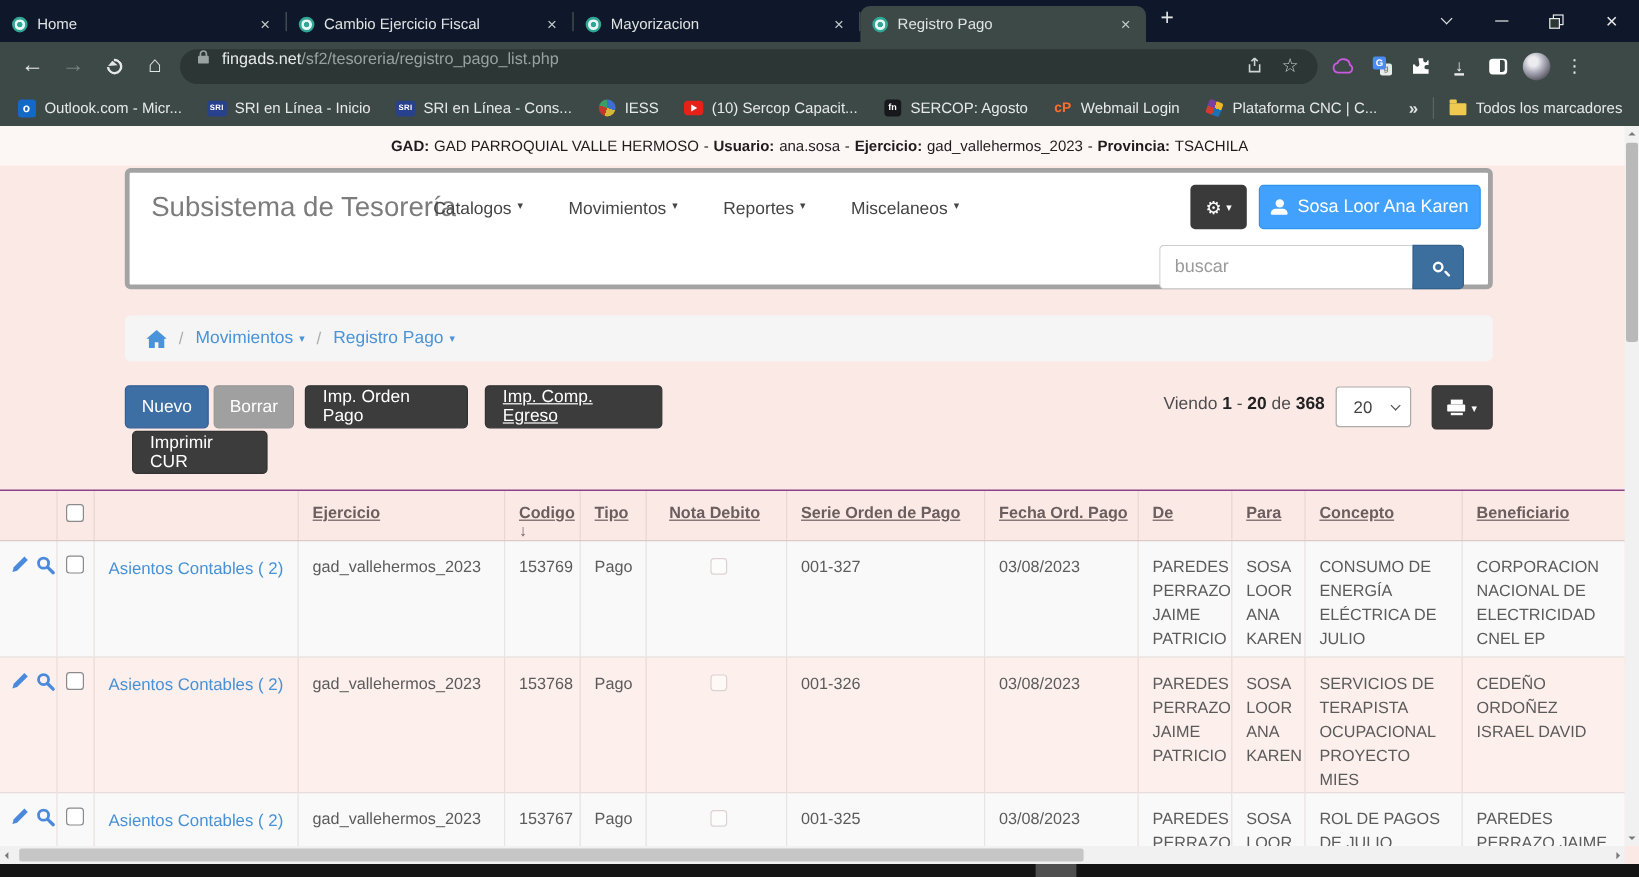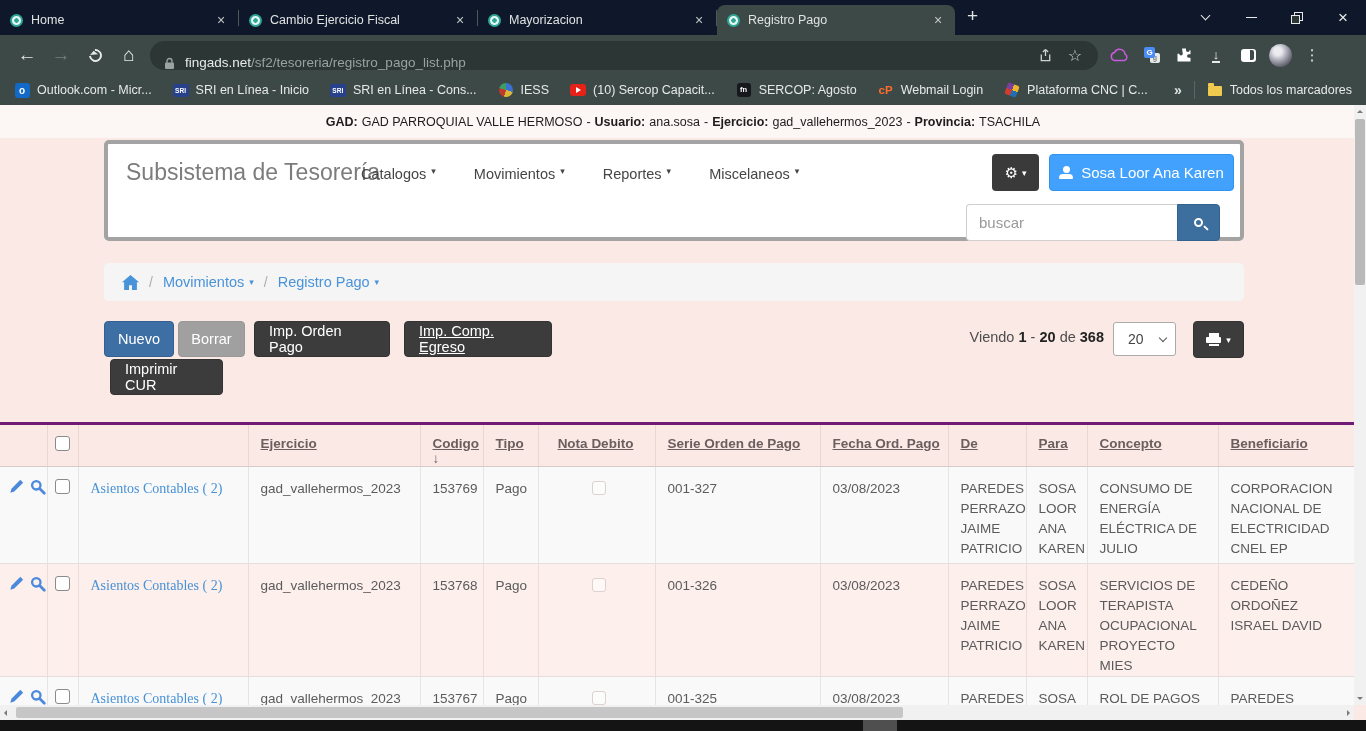--- a/index.html
+++ b/index.html
@@ -32,21 +32,21 @@
 
   .toolbar { height:40px; background:#3d4947; display:flex; align-items:center; padding:0 10px; }
   .nav-ico { width:34px; height:34px; display:flex; align-items:center; justify-content:center;
     color:#e4e7e6; font-size:19px; }
   .nav-ico.disabled { color:#778180; }
   .reload-ico { width:13px; height:13px; border:2px solid #e4e7e6; border-radius:50%;
     border-left-color:transparent; transform:rotate(40deg); position:relative; }
   .reload-ico::after { content:""; position:absolute; left:-4px; top:-2px;
     border:4px solid transparent; border-right-color:#e4e7e6; transform:rotate(45deg); }
   .urlbar { flex:1; height:29px; background:#2b3635; border-radius:15px; margin:0 6px 0 4px;
-    display:flex; align-items:flex-end; padding:0 8px 0 14px; max-width:948px; }
+    display:flex; align-items:flex-start; padding:0 8px 0 14px; max-width:948px; }
   .url-text { margin-left:10px; font-size:13.5px; color:#e8eaea; white-space:nowrap; }
   .url-path { color:#98a3a1; }
   .urlbar-spacer { flex:1; }
   .url-ico { width:30px; height:28px; display:flex; align-items:center; justify-content:center;
     color:#cfd4d3; font-size:16px; }
   .ext-ico { width:32px; height:32px; display:flex; align-items:center; justify-content:center;
     color:#e4e7e6; font-size:15px; }
   .dl-wrap { border-bottom:2px solid #e8eaea; padding:0 1px 0px 1px; font-size:13px; font-weight:bold; line-height:13px; color:#e8eaea;}
   .panel-ico { width:15px; height:13px; background:#fff; border-radius:3px; position:relative; }
   .panel-ico::after { content:""; position:absolute; right:1.5px; top:1.5px; bottom:1.5px; width:4px;
@@ -142,22 +142,22 @@
   .print-btn { position:absolute; left:1193px; top:216px; width:51px; height:37px; background:#3c3c3c;
     border:1px solid #333; border-radius:4px; display:flex; align-items:center; justify-content:center; gap:5px; }
   .printer { width:15px; height:13px; position:relative; }
   .printer i { position:absolute; background:#fff; }
   .printer .p-top { top:0; left:2.5px; width:10px; height:3.5px; }
   .printer .p-body { top:4px; left:0; width:15px; height:5.5px; border-radius:1px; }
   .printer .p-out { top:10.5px; left:2.5px; width:10px; height:2.5px; }
   .print-btn .caret { color:#fff; }
 
   
-  .table-wrap { position:absolute; left:0; top:317px; width:1354px; height:297px; overflow:hidden;
-    border-top:3px solid #701a75; }
+  .table-wrap { position:absolute; left:0; top:303px; width:1354px; height:297px; overflow:hidden;
+    border-top:1px solid #701a75; }
   table { border-collapse:collapse; table-layout:fixed; width:1354px; }
   col.c0{width:47px} col.c1{width:31px} col.c2{width:170px} col.c3{width:172px} col.c4{width:63px}
   col.c5{width:55px} col.c6{width:117px} col.c7{width:165px} col.c8{width:128px} col.c9{width:78px}
   col.c10{width:61px} col.c11{width:131px} col.c12{width:136px}
   th, td { border-right:1px solid rgba(120,90,85,0.13); vertical-align:top; text-align:left;
     font-size:13.5px; }
   th:last-child, td:last-child { border-right:none; }
   thead tr { height:40px; }
   th { color:#6b5e5e; font-weight:bold; padding:11px 6px 0 12px; border-bottom:1px solid #d8cbc9; }
   th .hlink { text-decoration:underline; white-space:nowrap; }
@@ -165,21 +165,21 @@
   tbody tr { height:97px; }
   tbody tr.odd { background:#f9f9f9; }
   tbody tr.even { background:#fcefec; }
   tbody tr { border-bottom:1px solid #e6dedd; }
   td { padding:12px 8px 0 12px; color:#5b5b5b; line-height:20px; }
   td.c-icons { padding:12px 0 0 9px; white-space:nowrap; }
   td.c-check, th.c-check { padding:12px 0 0 0; text-align:center; }
   th.c-check { padding-top:11px; }
   td.c-num { text-align:right; padding-right:9px; }
   td.c-nota { text-align:center; padding-top:14px; }
-  .row-link { color:#4791d6; font-size:14px;font-family:Liberation Serif, serif; }
+  .row-link { color:#4791d6; font-size:14px; }
   .cb { display:inline-block; width:15px; height:15px; background:#fff; border:1px solid #8a8a8a;
     border-radius:3px; }
   .cb-dis { width:14px; height:14px; border:1px solid #ddd2d0; background:rgba(255,255,255,0.55); }
   .row-ico { display:inline-block; vertical-align:top; margin-right:2px; }
 
   
   .hscroll { position:absolute; left:0; top:600px; width:1354px; height:15px; background:#f1f1f1; }
   .hthumb { position:absolute; left:16px; top:2px; width:887px; height:11px; background:#c6c6c6; border-radius:2px; }
   .harrow { position:absolute; top:4.5px; width:0; height:0; border:3.5px solid transparent; }
   .harrow.left { left:4px; border-right-color:#7a7a7a; border-left:none; }

